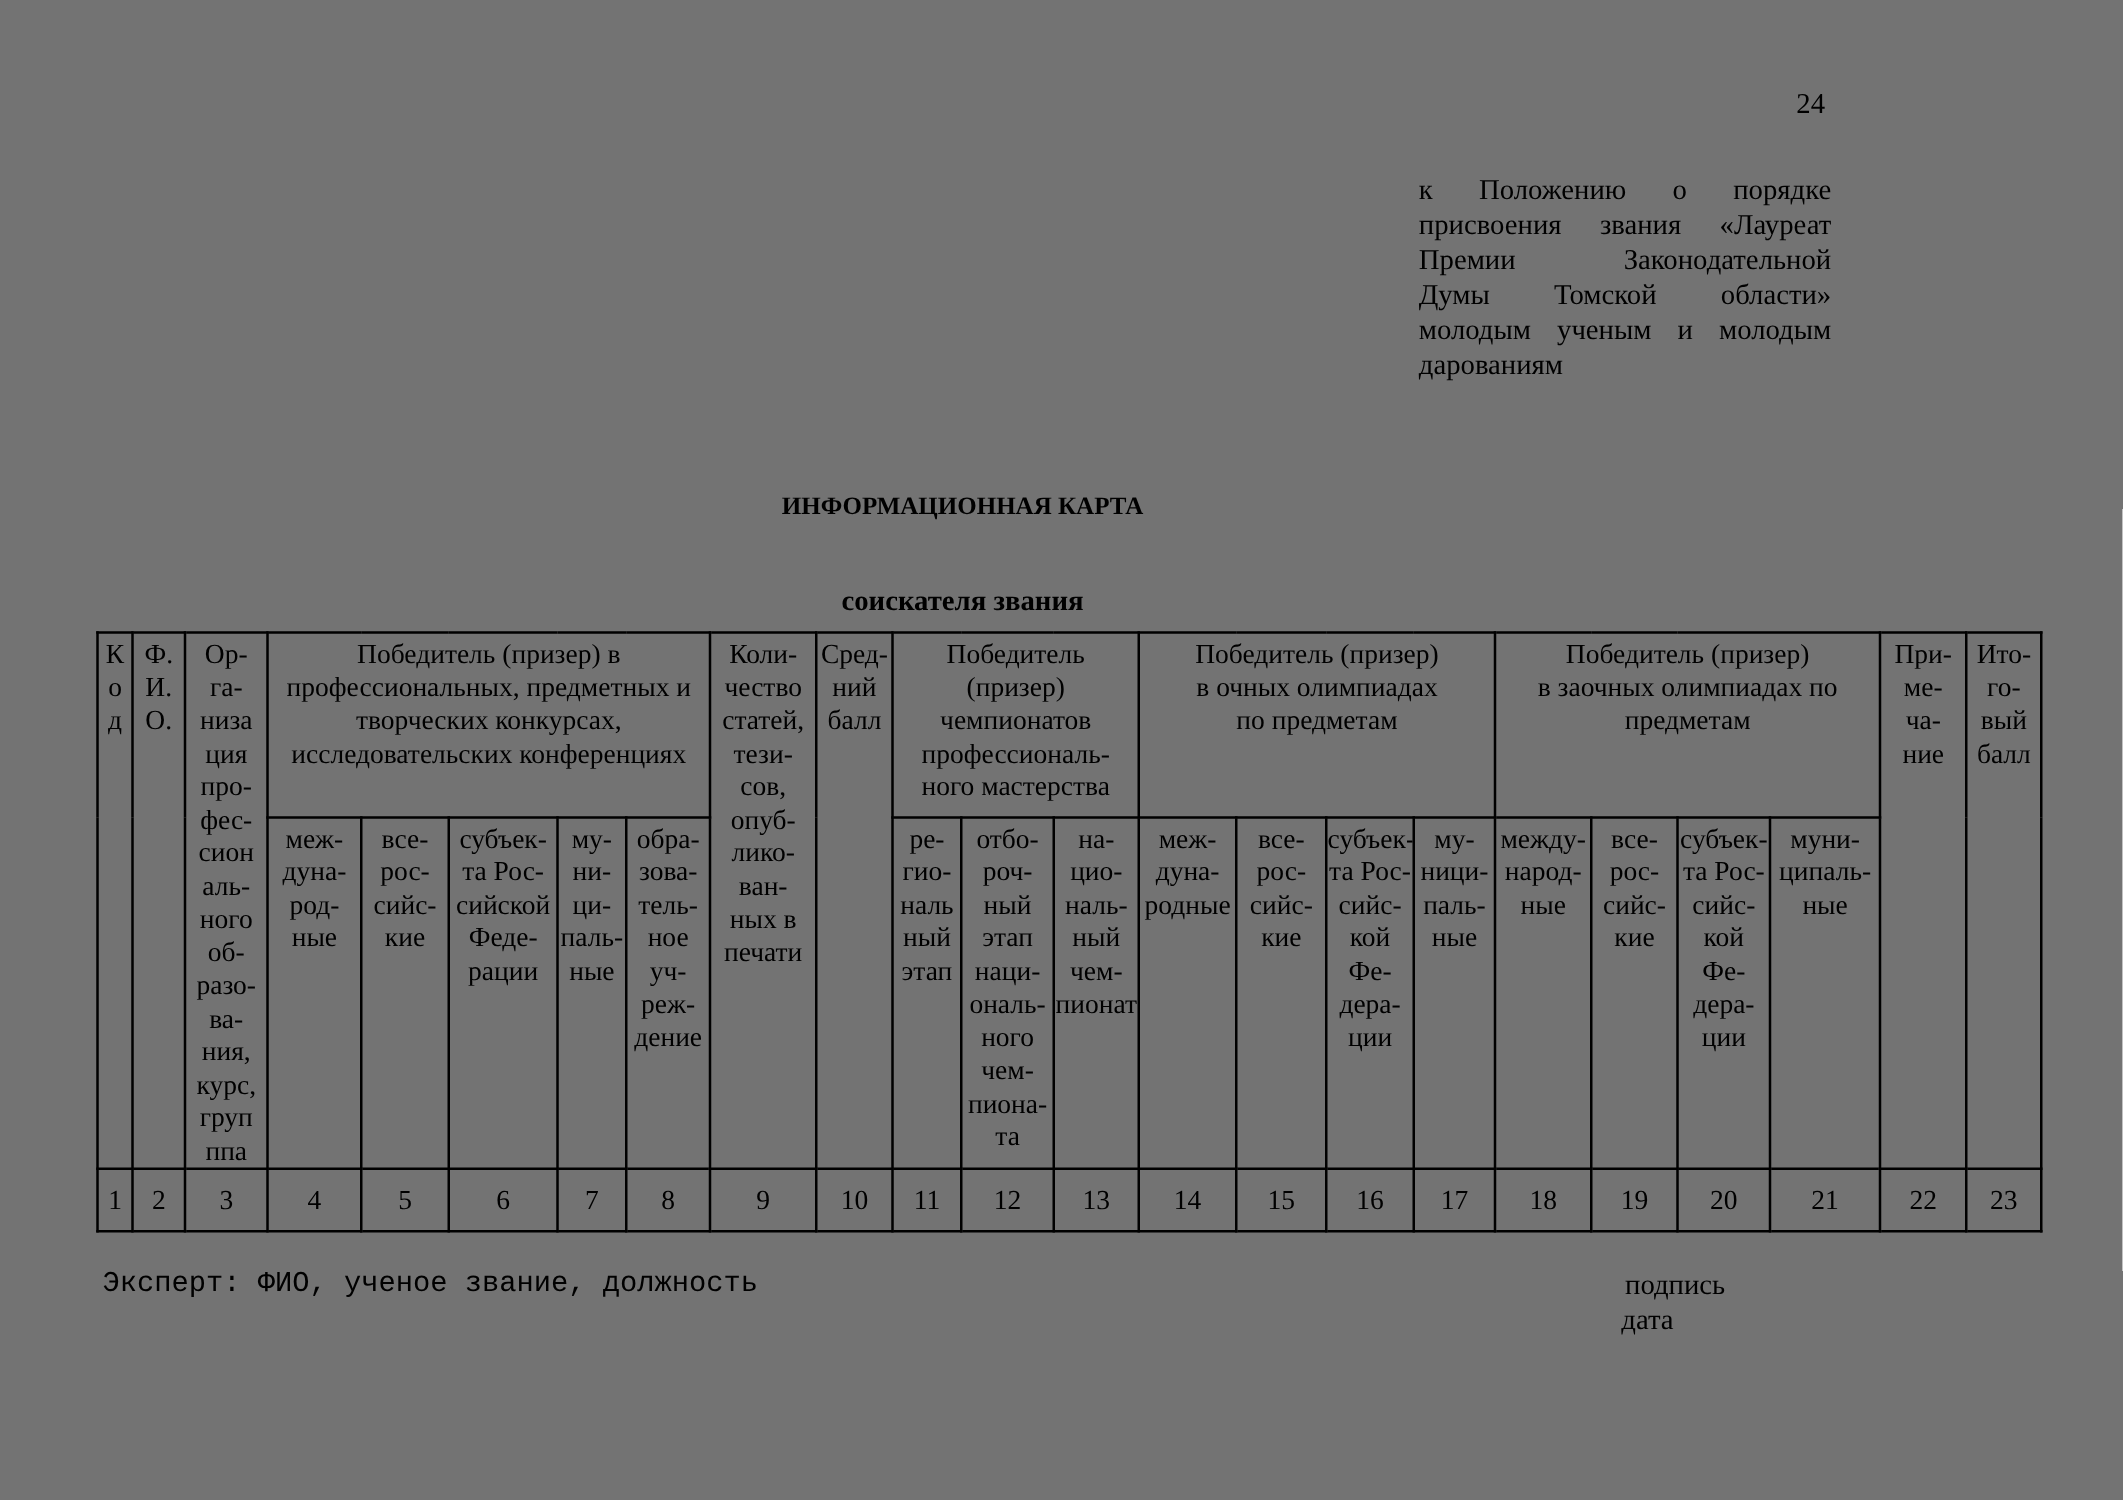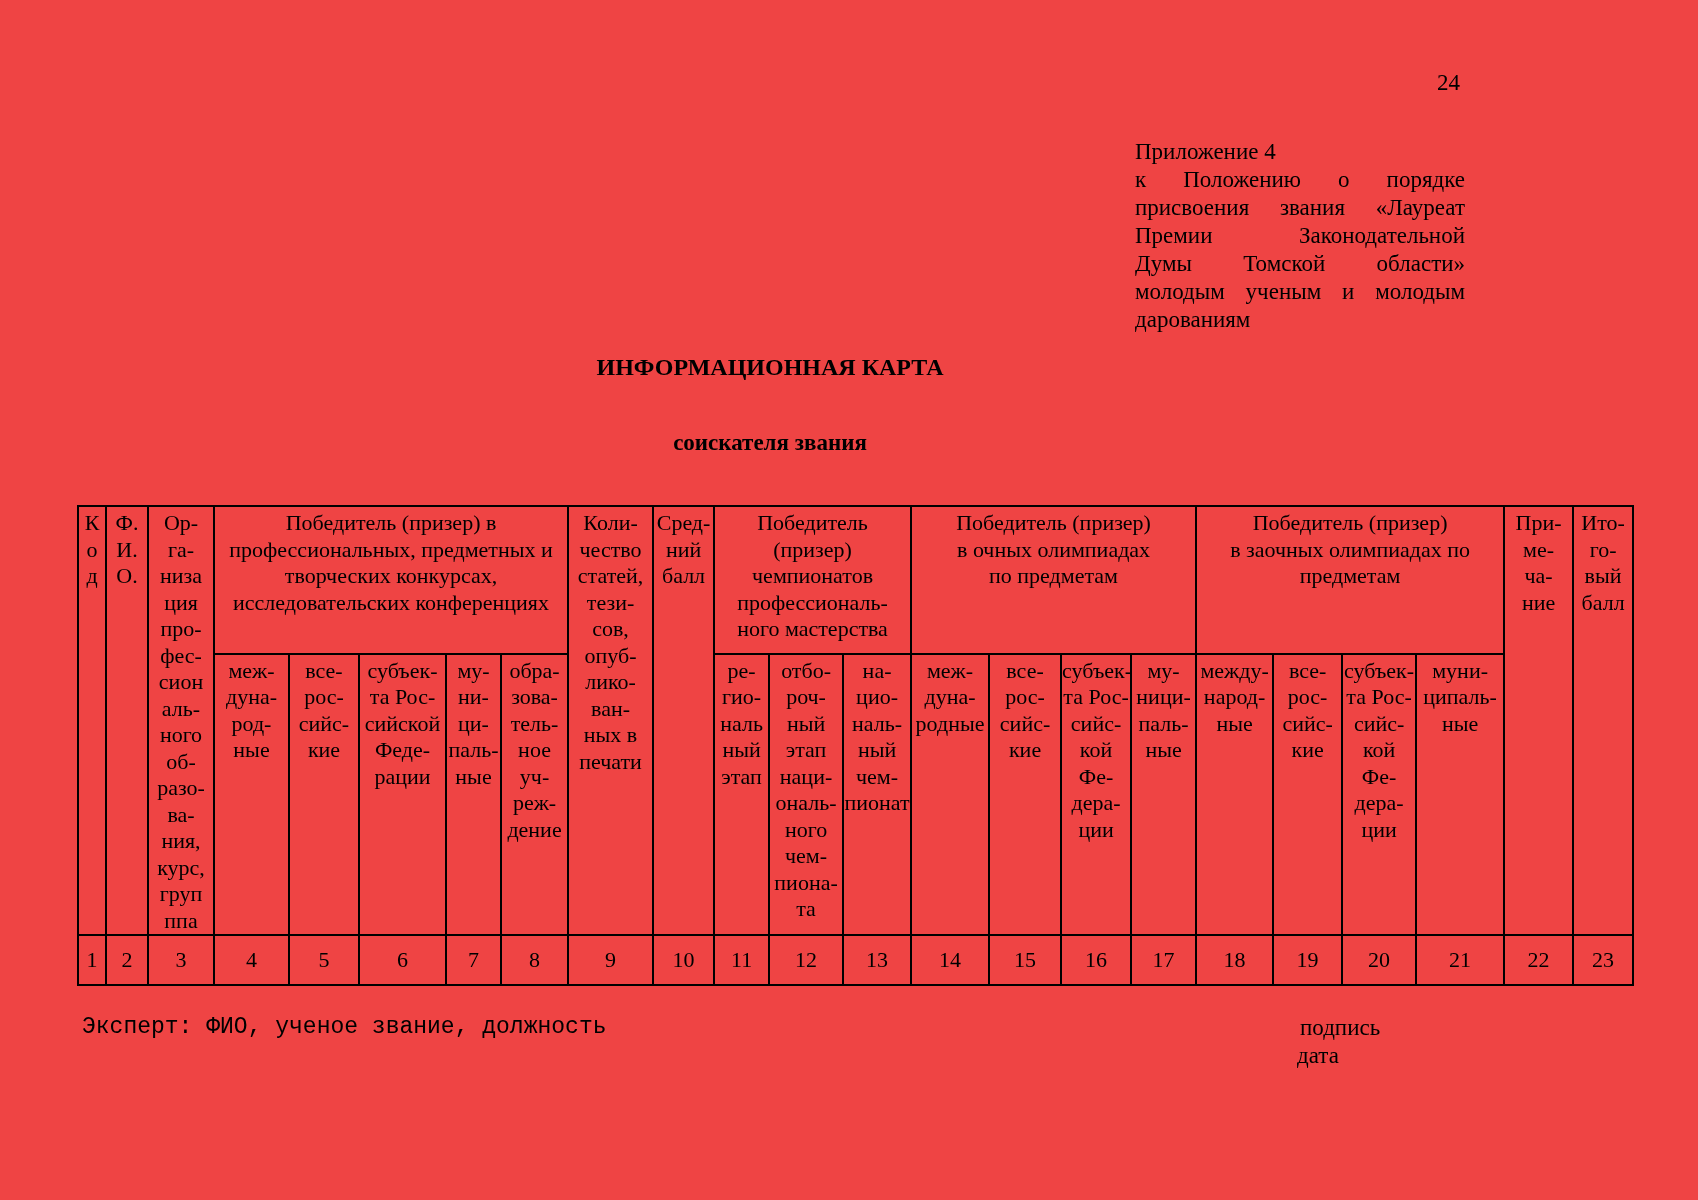--- a/index.html
+++ b/index.html
@@ -1,20 +1,20 @@
 <!DOCTYPE html>
 <html><head>
 <meta charset="utf-8">
 <style>
   html, body { margin: 0; padding: 0; background: #ffffff; }
   .page {
     position: relative;
     width: 1698px;
     height: 1200px;
-    background: #ef4444;
+    background: #737373;
     color: #000;
     font-family: "Liberation Serif", "DejaVu Serif", serif;
     overflow: hidden;
   }
   .pagenum {
     position: absolute;
     top: 70px;
     left: 1437px;
     font-size: 23px;
     line-height: 26px;
@@ -30,21 +30,21 @@
   .appendix .jline { text-align: justify; text-align-last: justify; text-justify: inter-word; }
   .appendix .lline { text-align: left; text-align-last: left; }
   .titles {
     position: absolute;
     top: 352px;
     left: 75px;
     width: 1390px;
     text-align: center;
     font-weight: bold;
   }
-  .titles .t1 { font-size: 24px; line-height: 30px; }
+  .titles .t1 { font-size: 20px; line-height: 30px; margin-top: 38px; }
   .titles .t2 { font-size: 23px; line-height: 28px; margin-top: 47px; }
   .titles .t3 { font-size: 24px; line-height: 29px; }
   .titles .t4 { font-size: 23px; line-height: 29px; }
   table.grid {
     position: absolute;
     top: 505px;
     left: 77px;
     width: 1555px;
     border-collapse: collapse;
     table-layout: fixed;
@@ -87,21 +87,20 @@
   }
 </style>
 </head>
 <body>
 
 <div class="page">
 
   <div class="pagenum">24</div>
 
   <div class="appendix">
-    <div class="lline">Приложение 4</div>
     <div class="jline">к Положению о порядке</div>
     <div class="jline">присвоения звания «Лауреат</div>
     <div class="jline">Премии Законодательной</div>
     <div class="jline">Думы Томской области»</div>
     <div class="jline">молодым ученым и молодым</div>
     <div class="lline">дарованиям</div>
   </div>
 
   <div class="titles">
     <div class="t1">ИНФОРМАЦИОННАЯ КАРТА</div>

